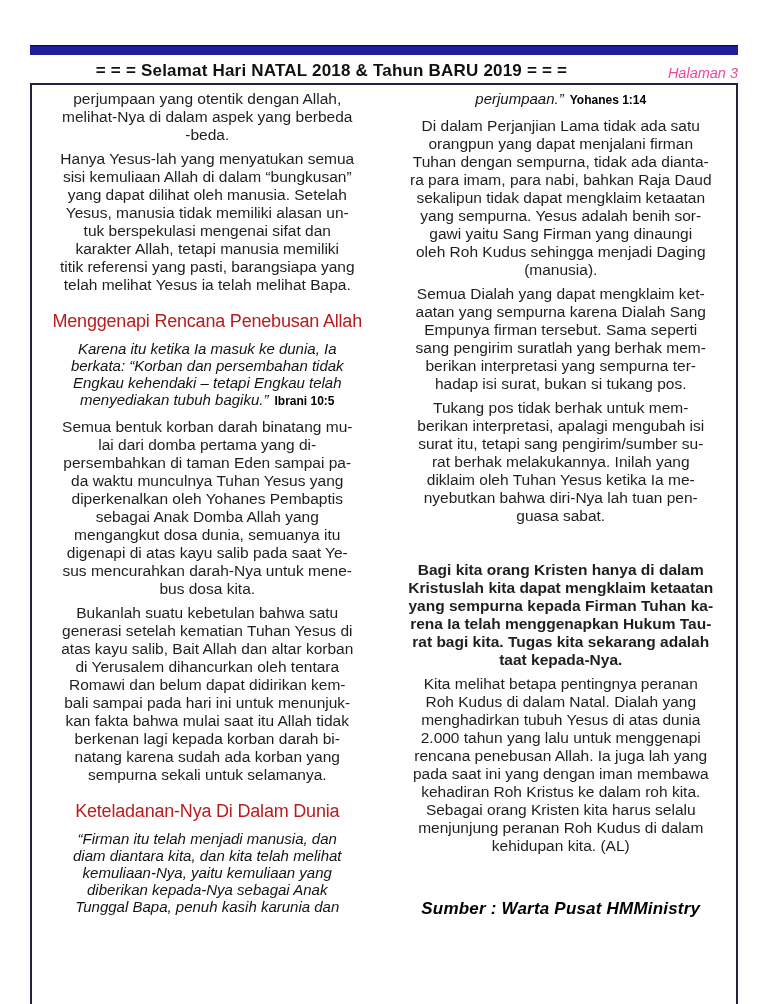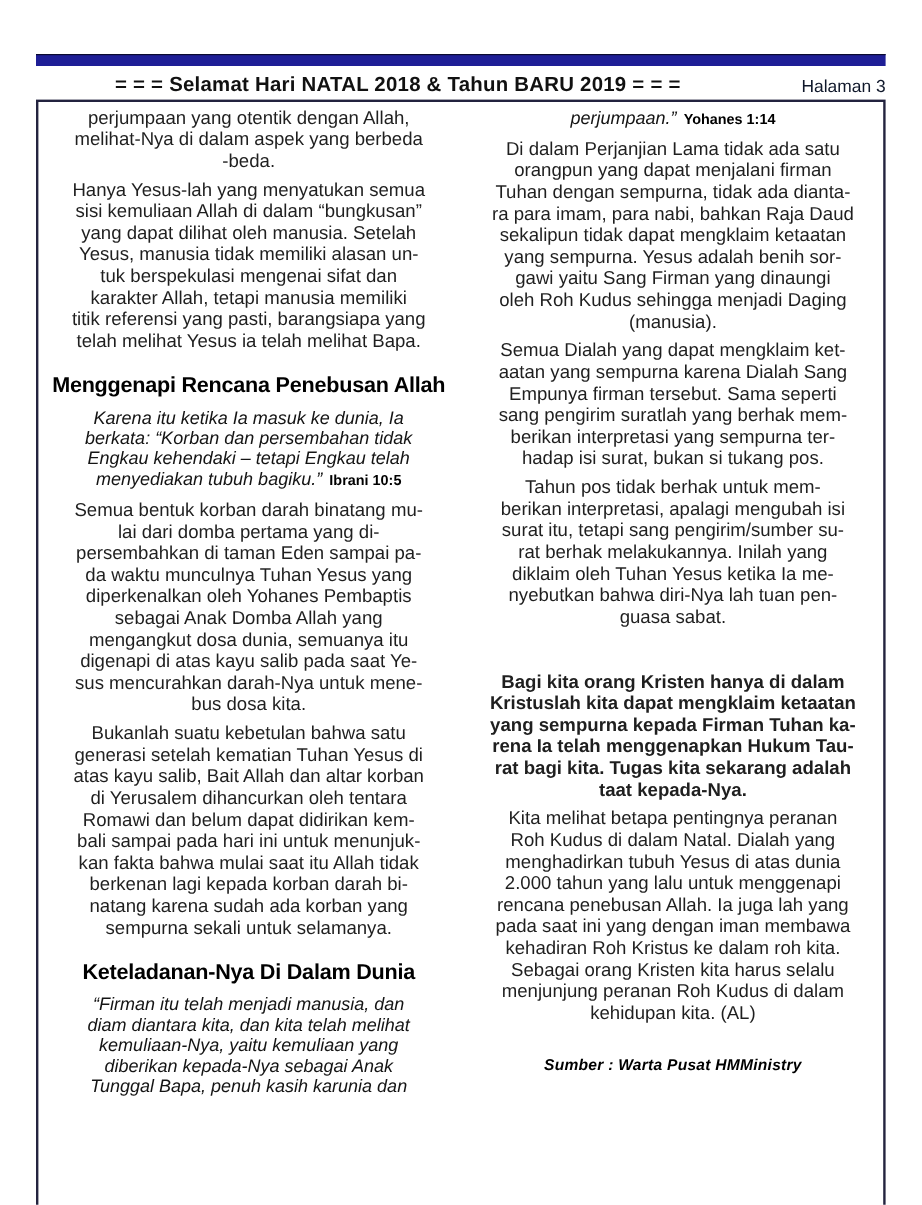--- a/index.html
+++ b/index.html
@@ -18,54 +18,54 @@
   }
 
   .header-row {
     height: 28px; display: flex; align-items: flex-end; padding-bottom: 2px;
   }
   .header-title {
     flex: 1 1 auto; text-align: center;
     font-weight: bold; font-size: 17px; letter-spacing: 0.2px; color: #111;
   }
   .page-number {
-    width: 105px; text-align: right; font-size: 14.5px; color: #0f172a;
+    width: 105px; text-align: right; font-size: 14.5px; color: #ec4899; font-style: italic;
   }
 
   .content-box {
     width: 708px; height: 991px;
     border: 2px solid #23233f;
     display: flex; gap: 17px;
     padding: 5px 7px 0 7px;
     overflow: hidden;
     text-align: center;
   }
   .col { flex: 1 1 0; min-width: 0; }
 
   .col p.body {
     font-size: 15.5px; line-height: 18px; margin: 0 0 6px 0;
     white-space: pre-line; color: #1f1f1f;
   }
   .heading {
-    font-size: 18px; line-height: 22px; font-weight: bold; color: #000000;
+    font-size: 18px; line-height: 22px; font-weight: normal; color: #b91c1c;
     margin: 16px 0 8px 0; letter-spacing: -0.2px;
   }
   .quote {
     font-style: italic; font-size: 15px; line-height: 17px;
     margin: 0 0 8px 0; color: #141414;
   }
   .quote .q-lines { white-space: pre-line; }
   .q-ref {
     font-style: normal; font-weight: bold; font-size: 12px; color: #000;
     margin-left: 6px;
   }
   .gap-top { margin-top: 36px !important; font-weight: bold; }
   .source {
-    margin-top: 26px; font-weight: bold; font-style: italic;
-    font-size: 13px; color: #000; letter-spacing: 0.2px;
+    margin-top: 44px; font-weight: bold; font-style: italic;
+    font-size: 17px; color: #000; letter-spacing: 0.2px;
   }
 
   .bottom-bar { margin-top: 2px; }
   .footer-box {
     width: 708px; height: 16px;
     border: 2px solid #4a4a4a; border-top: none;
     display: flex; align-items: center;
   }
   .footer-text-cell {
     width: 585px; display: flex; align-items: center; padding-left: 14px;
@@ -146,21 +146,21 @@
 yang sempurna. Yesus adalah benih sor-
 gawi yaitu Sang Firman yang dinaungi
 oleh Roh Kudus sehingga menjadi Daging
 (manusia).</p>
       <p class="body">Semua Dialah yang dapat mengklaim ket-
 aatan yang sempurna karena Dialah Sang
 Empunya firman tersebut. Sama seperti
 sang pengirim suratlah yang berhak mem-
 berikan interpretasi yang sempurna ter-
 hadap isi surat, bukan si tukang pos.</p>
-      <p class="body">Tahun pos tidak berhak untuk mem-
+      <p class="body">Tukang pos tidak berhak untuk mem-
 berikan interpretasi, apalagi mengubah isi
 surat itu, tetapi sang pengirim/sumber su-
 rat berhak melakukannya. Inilah yang
 diklaim oleh Tuhan Yesus ketika Ia me-
 nyebutkan bahwa diri-Nya lah tuan pen-
 guasa sabat.</p>
       <p class="body gap-top">Bagi kita orang Kristen hanya di dalam
 Kristuslah kita dapat mengklaim ketaatan
 yang sempurna kepada Firman Tuhan ka-
 rena Ia telah menggenapkan Hukum Tau-

